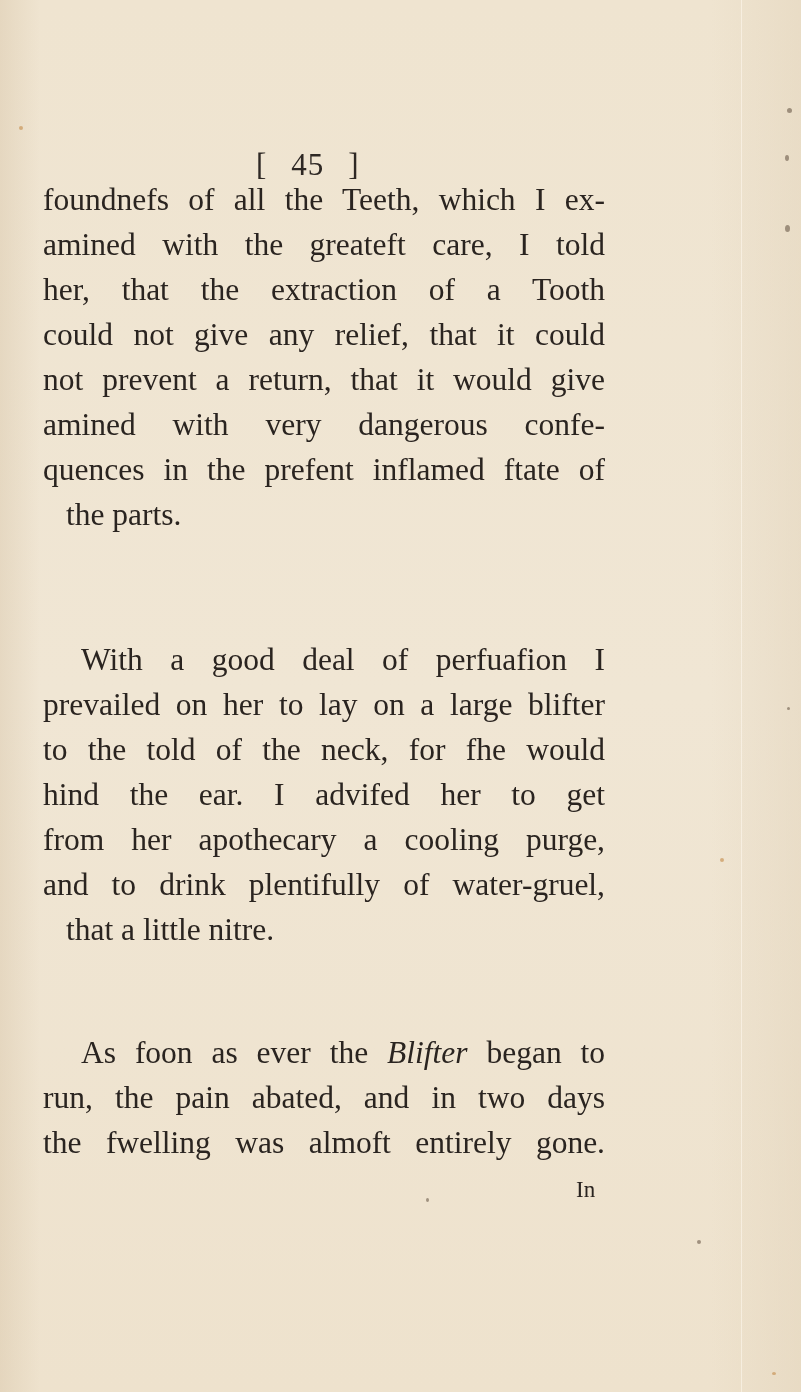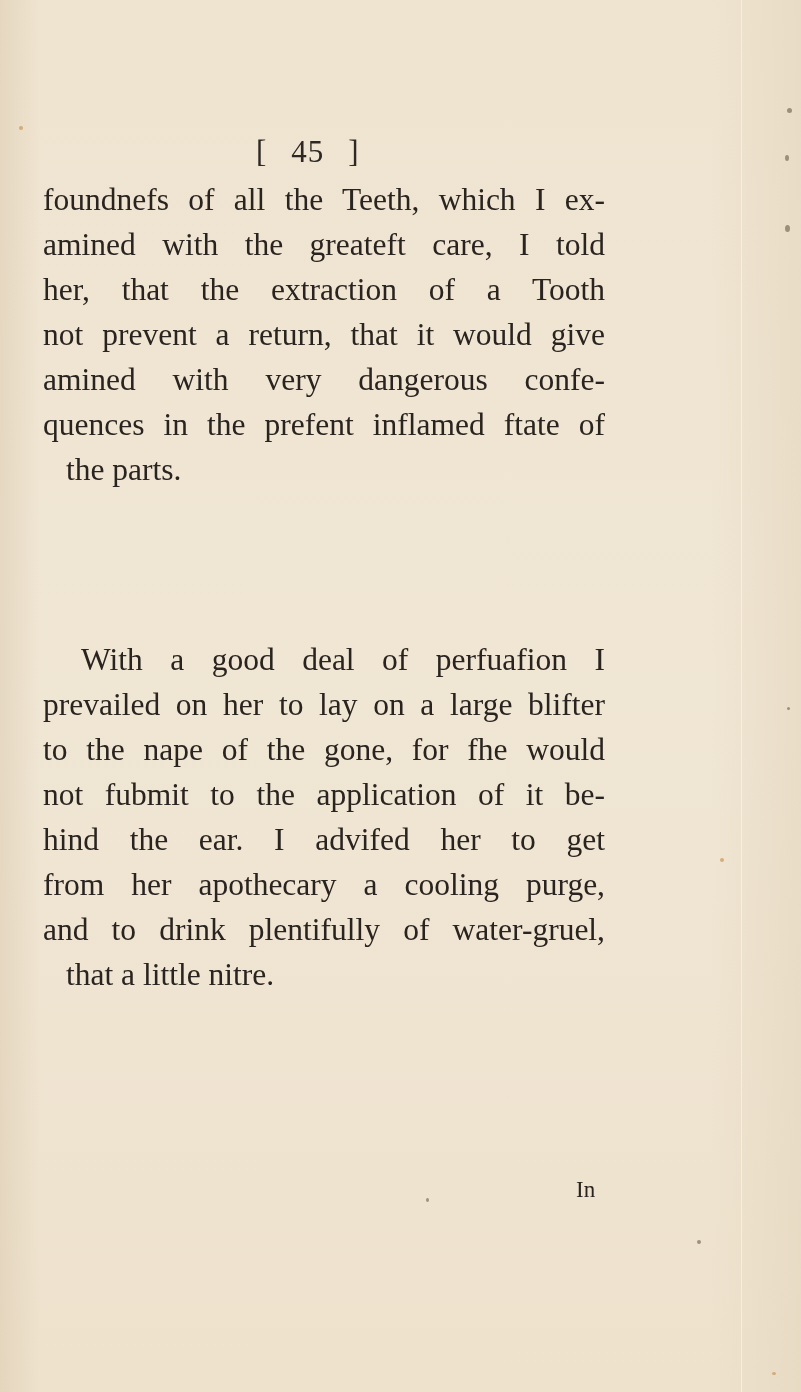--- a/index.html
+++ b/index.html
@@ -41,21 +41,21 @@
     .header {
       position: absolute;
       top: 134px;
       left: 256px;
       width: 150px;
       font-size: 31px;
       letter-spacing: 1px;
       color: #2e2824;
     }
     .header .bracket { display: inline-block; }
-    .header .num { display: inline-block; margin: 0 24px; text-align: right; }
+    .header .num { display: inline-block; margin: 13px 24px; text-align: right; }
 
     .text-block {
       position: absolute;
       left: 43px;
       width: 562px;
       font-size: 31.5px;
       line-height: 45px;
     }
     .line {
       display: block;
@@ -97,32 +97,37 @@
   <div class="speck rust" style="left:772px;top:1372px;width:4px;height:3px;"></div>
 
   <div class="header">
     <span class="bracket">[</span><span class="num">45</span><span class="bracket">]</span>
   </div>
 
   <div class="text-block" style="top:177px;">
     <span class="line">foundnefs of all the Teeth, which I ex-</span>
     <span class="line">amined with the greateft care, I told</span>
     <span class="line">her, that the extraction of a Tooth</span>
+    <span class="line">could not give any relief, that it could</span>
     <span class="line">not prevent a return, that it would give</span>
     <span class="line">amined with very dangerous confe-</span>
     <span class="line">quences in the prefent inflamed ftate of</span>
     <span class="line last">the parts.</span>
   </div>
 
   <div class="text-block" style="top:637px;">
     <span class="line indent">With a good deal of perfuafion I</span>
     <span class="line">prevailed on her to lay on a large blifter</span>
-    <span class="line">to the nape of the gone, for fhe would</span>
-    <span class="line">not fubmit to the application of it be-</span>
+    <span class="line">to the told of the neck, for fhe would</span>
     <span class="line">hind the ear. I advifed her to get</span>
     <span class="line">from her apothecary a cooling purge,</span>
     <span class="line">and to drink plentifully of water-gruel,</span>
     <span class="line last">that a little nitre.</span>
   </div>
 
+  <div class="text-block" style="top:1030px;">
+    <span class="line indent"><span>As foon as ever the</span> <span class="italic">Blifter</span> <span>began to</span></span>
+    <span class="line">run, the pain abated, and in two days</span>
+    <span class="line">the fwelling was almoft entirely gone.</span>
+  </div>
 
   <div class="catchword">In</div>
 </div>
 
 </body></html>

